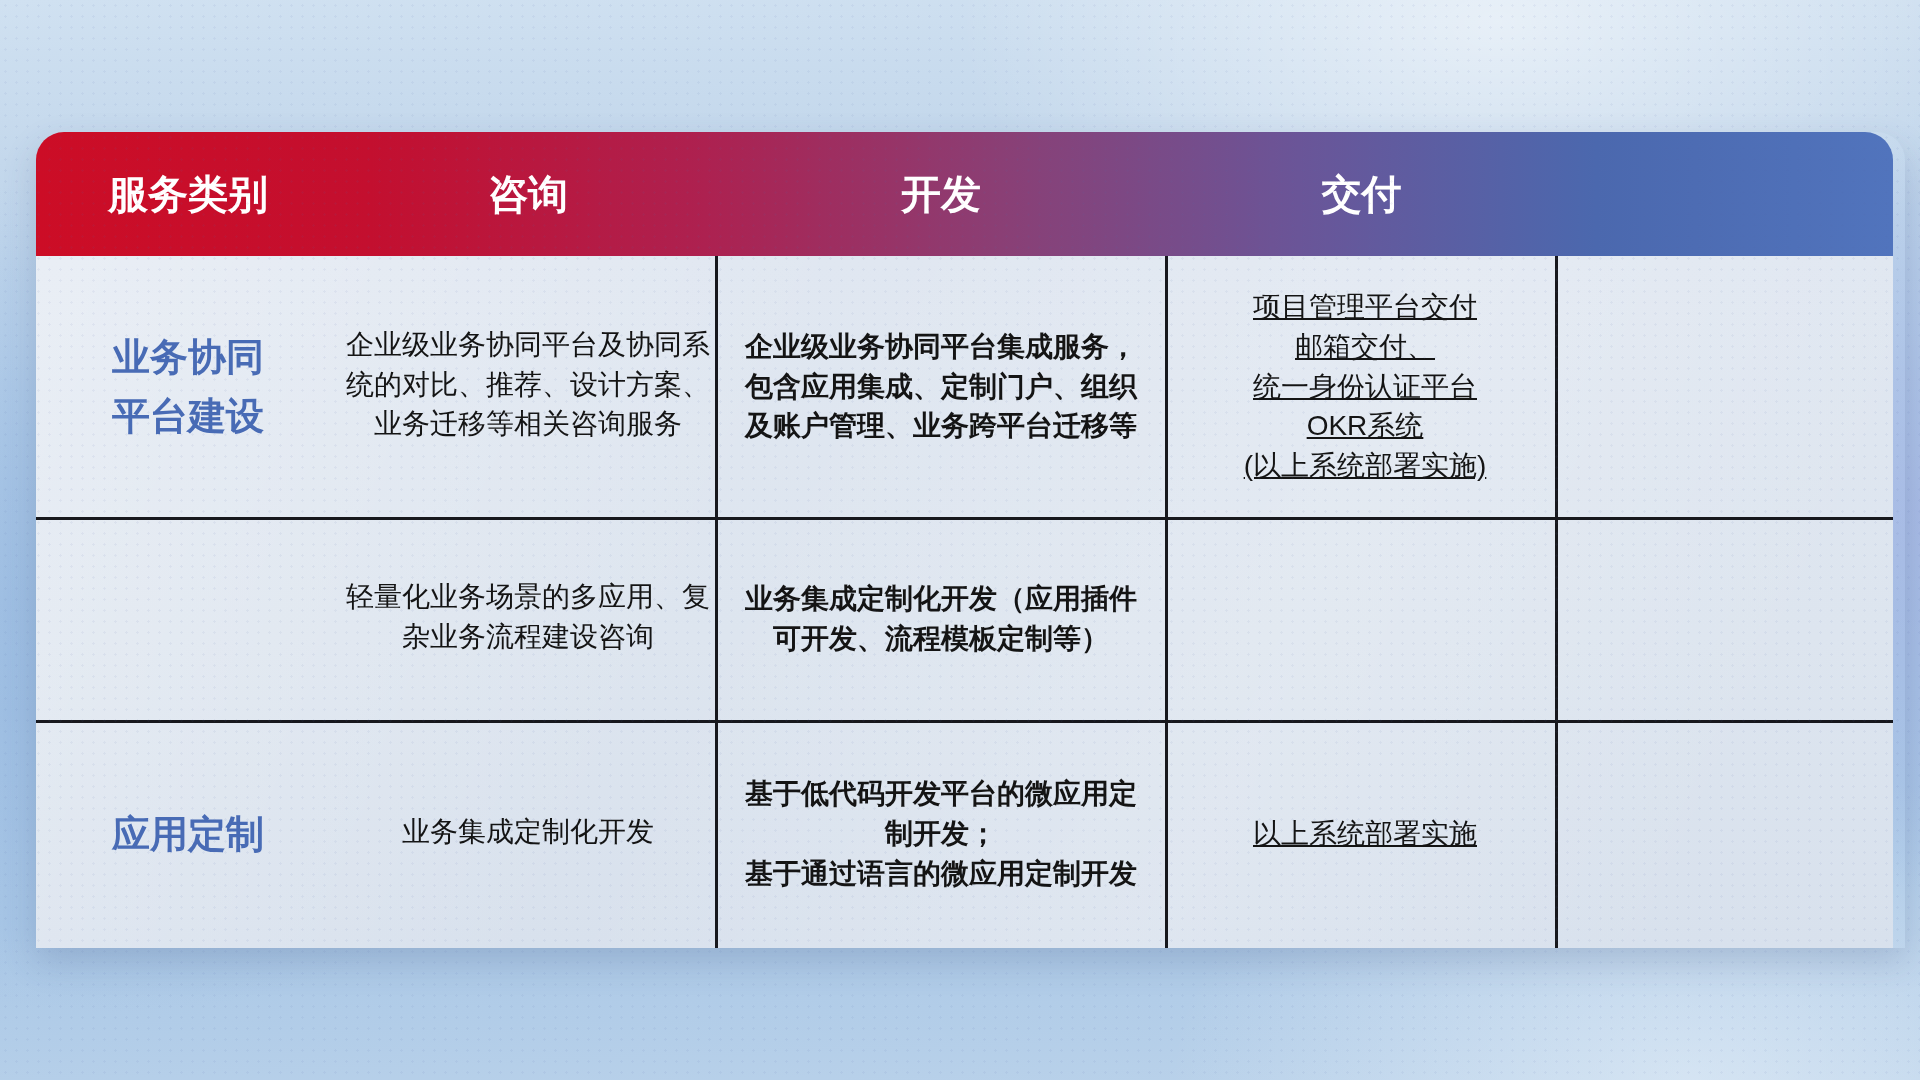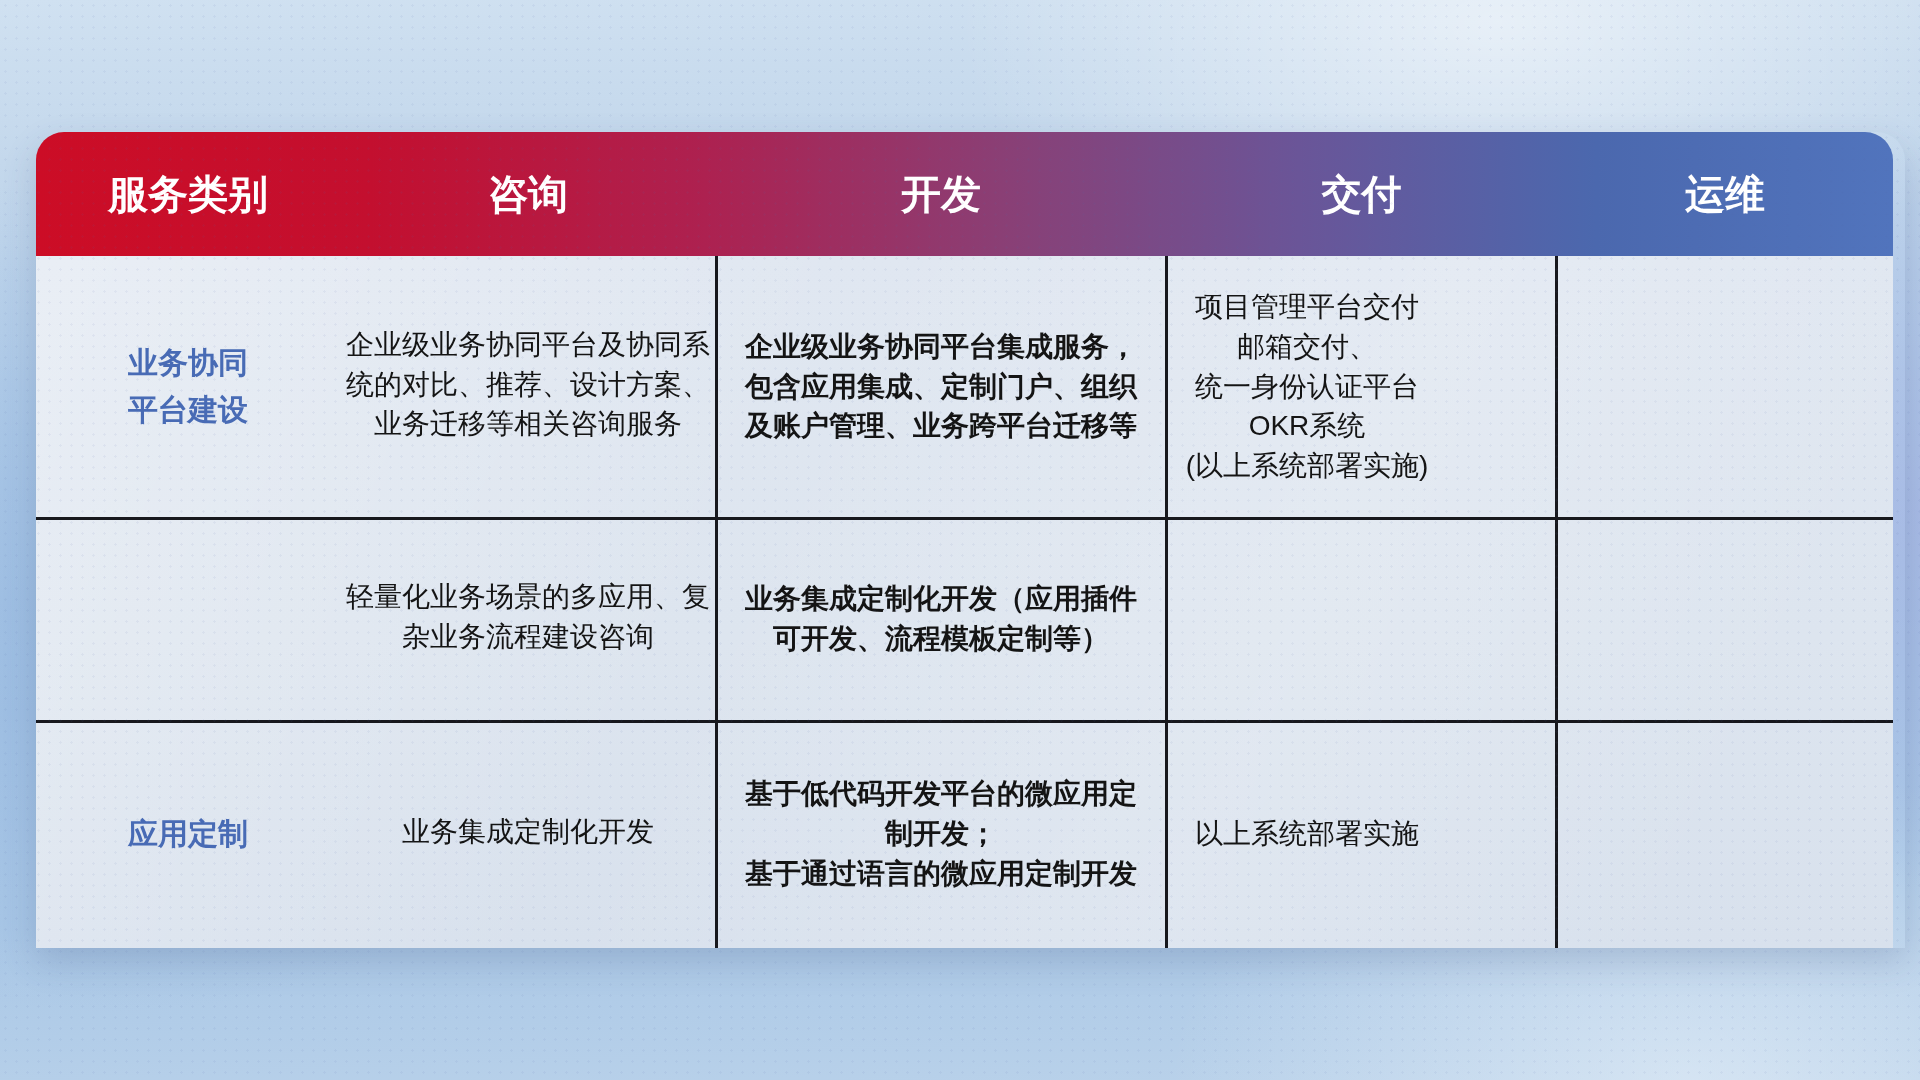--- a/index.html
+++ b/index.html
@@ -54,44 +54,43 @@
     background:
       linear-gradient(115deg, rgba(255,255,255,0.30) 0%, rgba(255,255,255,0) 38%, rgba(255,255,255,0.16) 66%, rgba(255,255,255,0) 90%),
       linear-gradient(180deg,#e0e7f1 0%, var(--panel-bg) 55%, #d8e1ed 100%);
   }
   .cell{
     position:absolute;display:flex;align-items:center;justify-content:center;
     text-align:center;white-space:pre-line;
     color:var(--body-text);font-size:28px;line-height:1.42;
   }
   .cat{
-    color:var(--category-text);font-weight:bold;font-size:30px;line-height:1.55;
+    color:var(--category-text);font-weight:bold;font-size:38px;line-height:1.55;
   }
   
   .c1{left:0;width:304px;} .c2{left:304px;width:376px;font-family:Liberation Mono, monospace;}
-  .c3{left:680px;width:450px;font-weight:bold;} .c4{left:1072px;width:398px;} .c5{left:1521px;width:336px;}
+  .c3{left:680px;width:450px;font-weight:bold;} .c4{left:1130px;width:398px;text-decoration:underline;} .c5{left:1521px;width:336px;}
   
   .r1{top:0;height:261px;} .r2{top:261px;height:203px;} .r3{top:464px;height:228px;}
   .vline{position:absolute;top:0;height:692px;width:3px;background:var(--divider);}
   .v1{left:679px;} .v2{left:1129px;} .v3{left:1519px;}
   .hline{position:absolute;left:0;width:1857px;height:3px;background:var(--divider);}
   .h1{top:261px;} .h2{top:464px;}
 </style>
 </head>
 <body>
 
 <div class="page">
   <div class="panel">
 
     <div class="t-header">
       <div class="hcell hc1">服务类别</div>
       <div class="hcell hc2">咨询</div>
       <div class="hcell hc3">开发</div>
       <div class="hcell hc4">交付</div>
-      <div class="hcell hc5">运维</div>
     </div>
 
     <div class="t-body">
 
       <div class="cell cat c1 r1">业务协同
 平台建设</div>
       <div class="cell c2 r1">企业级业务协同平台及协同系
 统的对比、推荐、设计方案、
 业务迁移等相关咨询服务</div>
       <div class="cell c3 r1">企业级业务协同平台集成服务，

